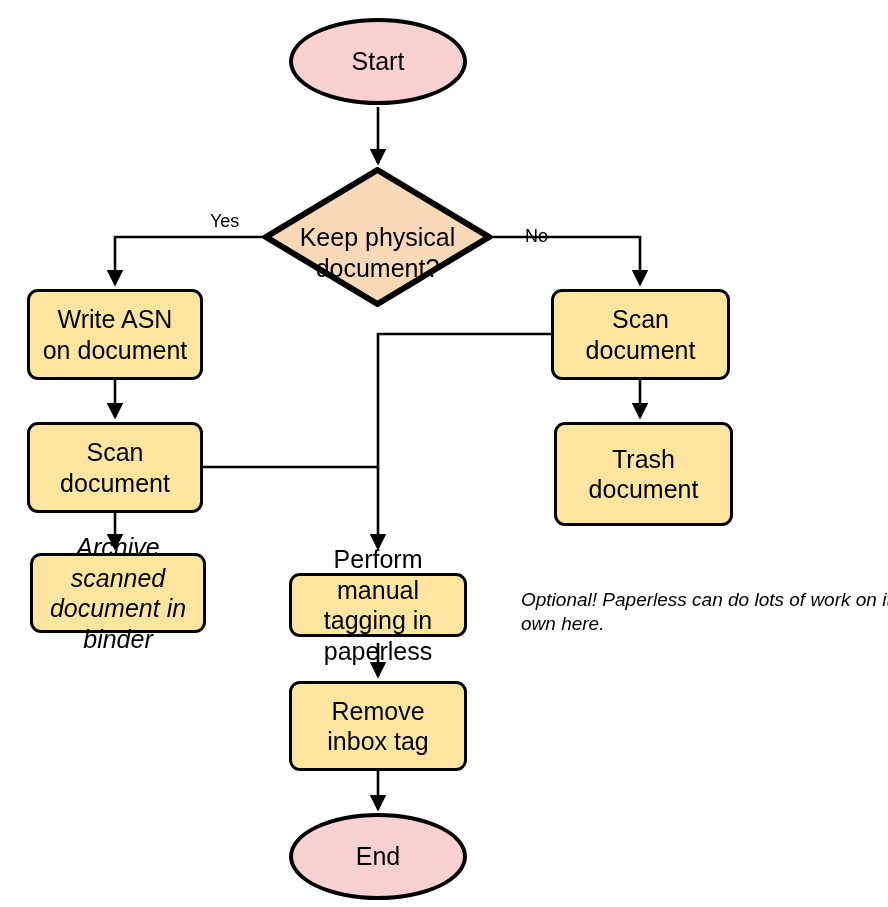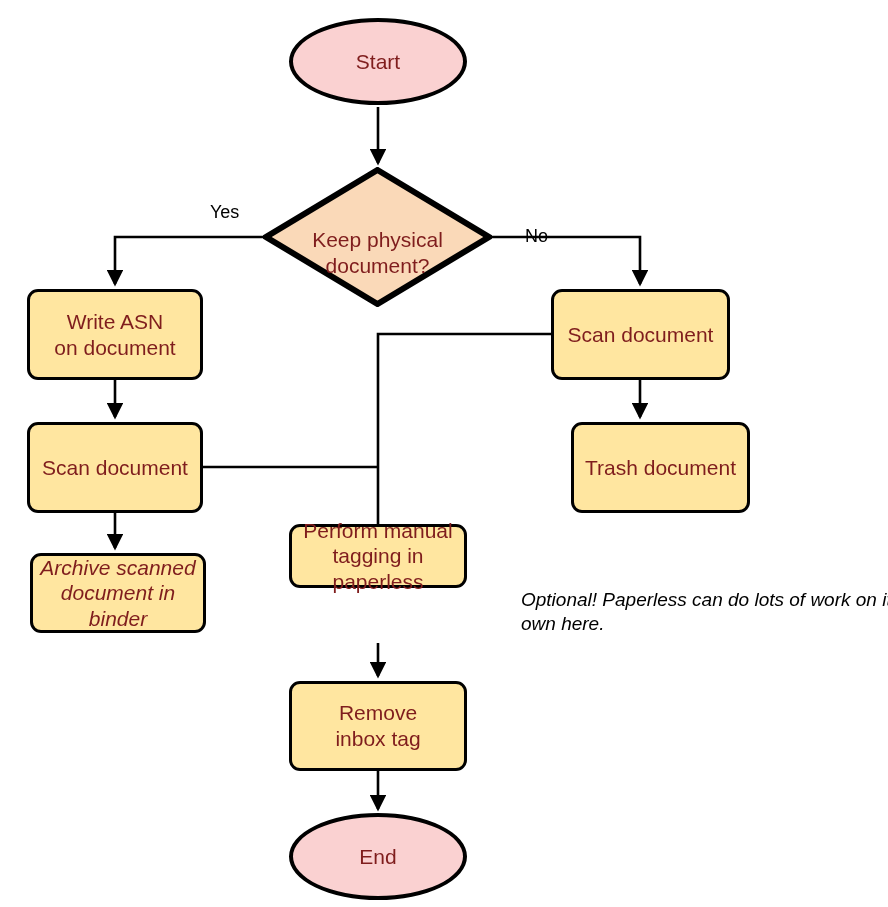--- a/index.html
+++ b/index.html
@@ -27,22 +27,22 @@
     height: 907px;
     pointer-events: none;
   }
   .node {
     position: absolute;
     box-sizing: border-box;
     display: flex;
     align-items: center;
     justify-content: center;
     text-align: center;
-    color: #7f1d1d;
-    font-size: 21px;
+    color: #000000;
+    font-size: 25px;
     line-height: 1.22;
     z-index: 3;
   }
   .node.process {
     border: 3px solid #000000;
     border-radius: 11px;
     background: #FFE6A0;
   }
   .node.terminator {
     border: 4px solid #000000;
@@ -128,21 +128,21 @@
   </div>
 
   <div class="node decision" style="left:263px; top:167px; width:229px; height:140px;">
     <svg class="dia-shape" viewBox="0 0 229 140" preserveAspectRatio="none" xmlns="http://www.w3.org/2000/svg">
       <polygon points="114.5,3 226,70 114.5,137 3,70" fill="#FAD9B8" stroke="#000000" stroke-width="6" stroke-linejoin="miter" vector-effect="non-scaling-stroke"></polygon>
     </svg>
     <span class="node-label dia-label">Keep physical
 document?</span>
   </div>
 
-  <div class="edge-label" style="left:210px; top:202px;">
+  <div class="edge-label" style="left:210px; top:211px;">
     <span>Yes</span>
   </div>
   <div class="edge-label" style="left:509px; top:226px;margin-left:16px;">
     <span>No</span>
   </div>
 
   <div class="node process" style="left:27px; top:289px; width:176px; height:91px;">
     <span class="node-label">Write ASN
 on document</span>
   </div>
@@ -154,25 +154,25 @@
   <div class="node process" style="left:30px; top:553px; width:176px; height:80px;font-style:italic;">
     <span class="node-label">Archive scanned
 document in
 binder</span>
   </div>
 
   <div class="node process" style="left:551px; top:289px; width:179px; height:91px;">
     <span class="node-label">Scan document</span>
   </div>
 
-  <div class="node process" style="left:571px; top:422px; width:179px; height:91px;">
+  <div class="node process" style="left:554px; top:422px; width:179px; height:104px;">
     <span class="node-label">Trash document</span>
   </div>
 
-  <div class="node process" style="left:289px; top:524px; width:178px; height:64px;justify-content:center;">
+  <div class="node process" style="left:289px; top:573px; width:178px; height:64px;justify-content:center;">
     <span class="node-label">Perform manual
 tagging in
 paperless</span>
   </div>
 
   <div class="node process" style="left:289px; top:681px; width:178px; height:90px;">
     <span class="node-label">Remove
 inbox tag</span>
   </div>
 

